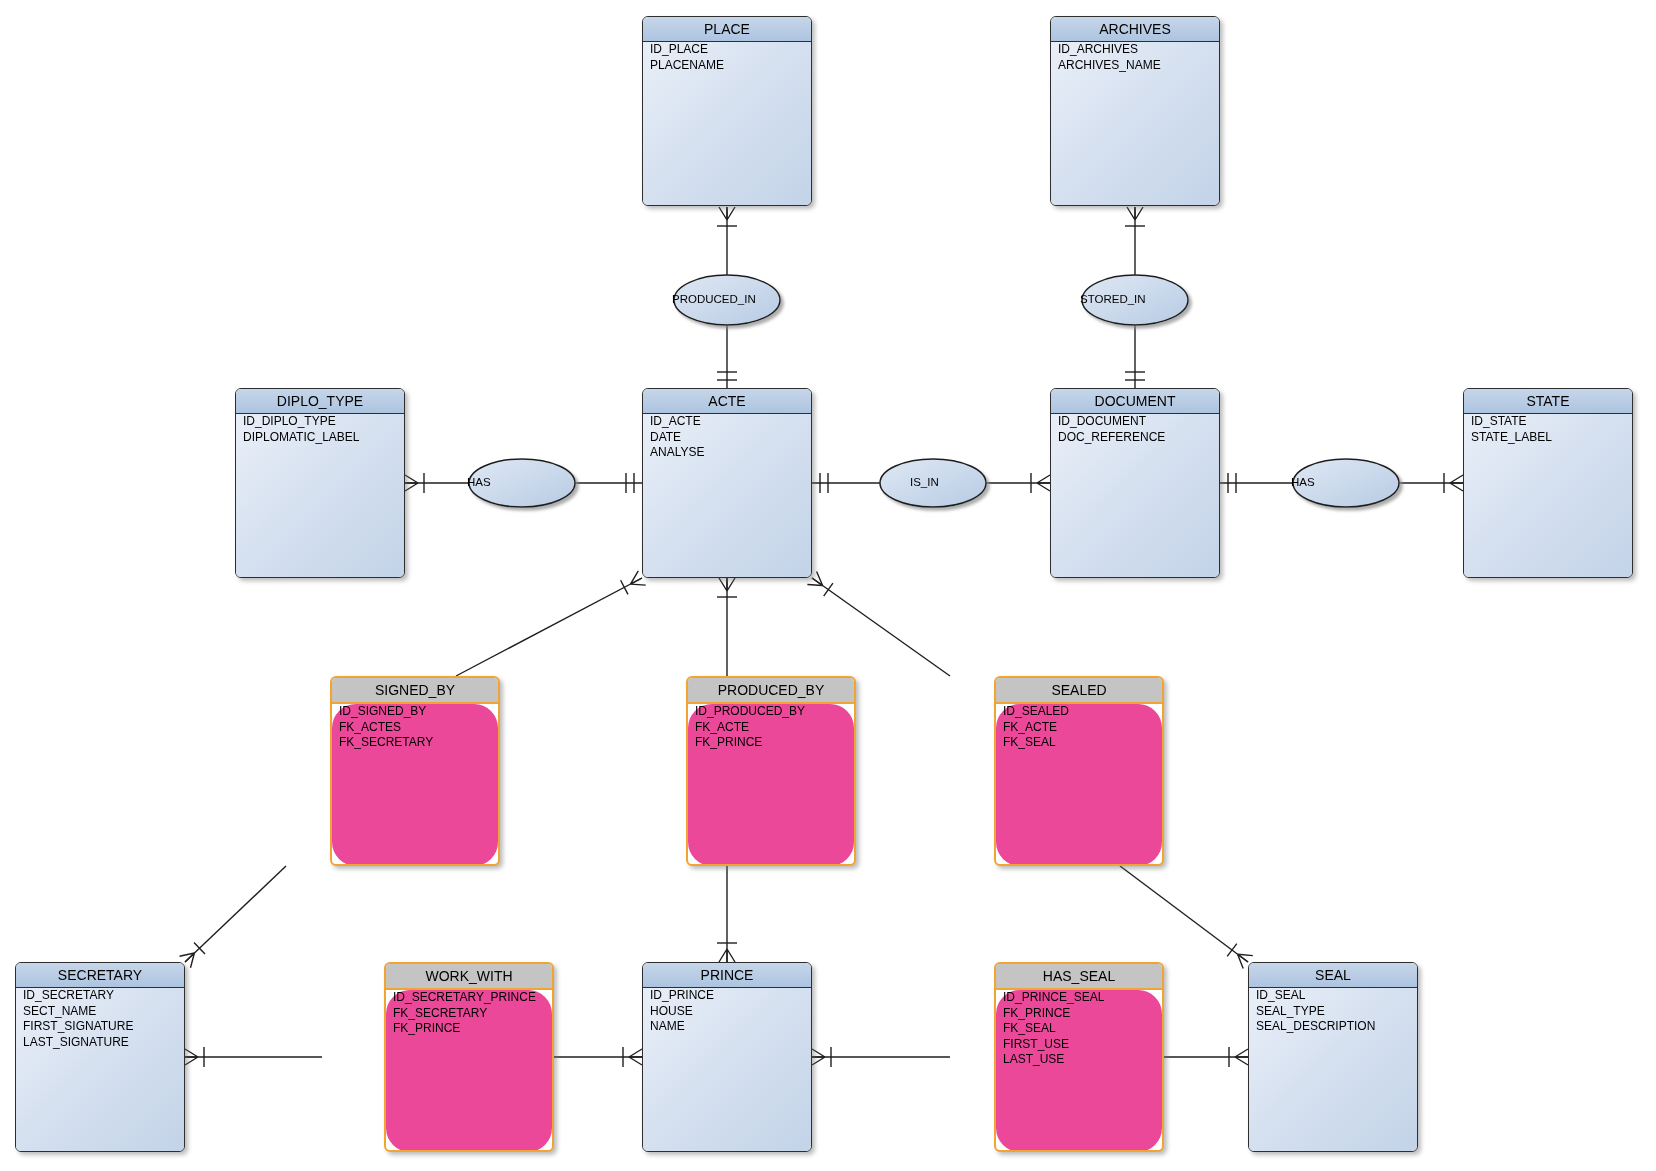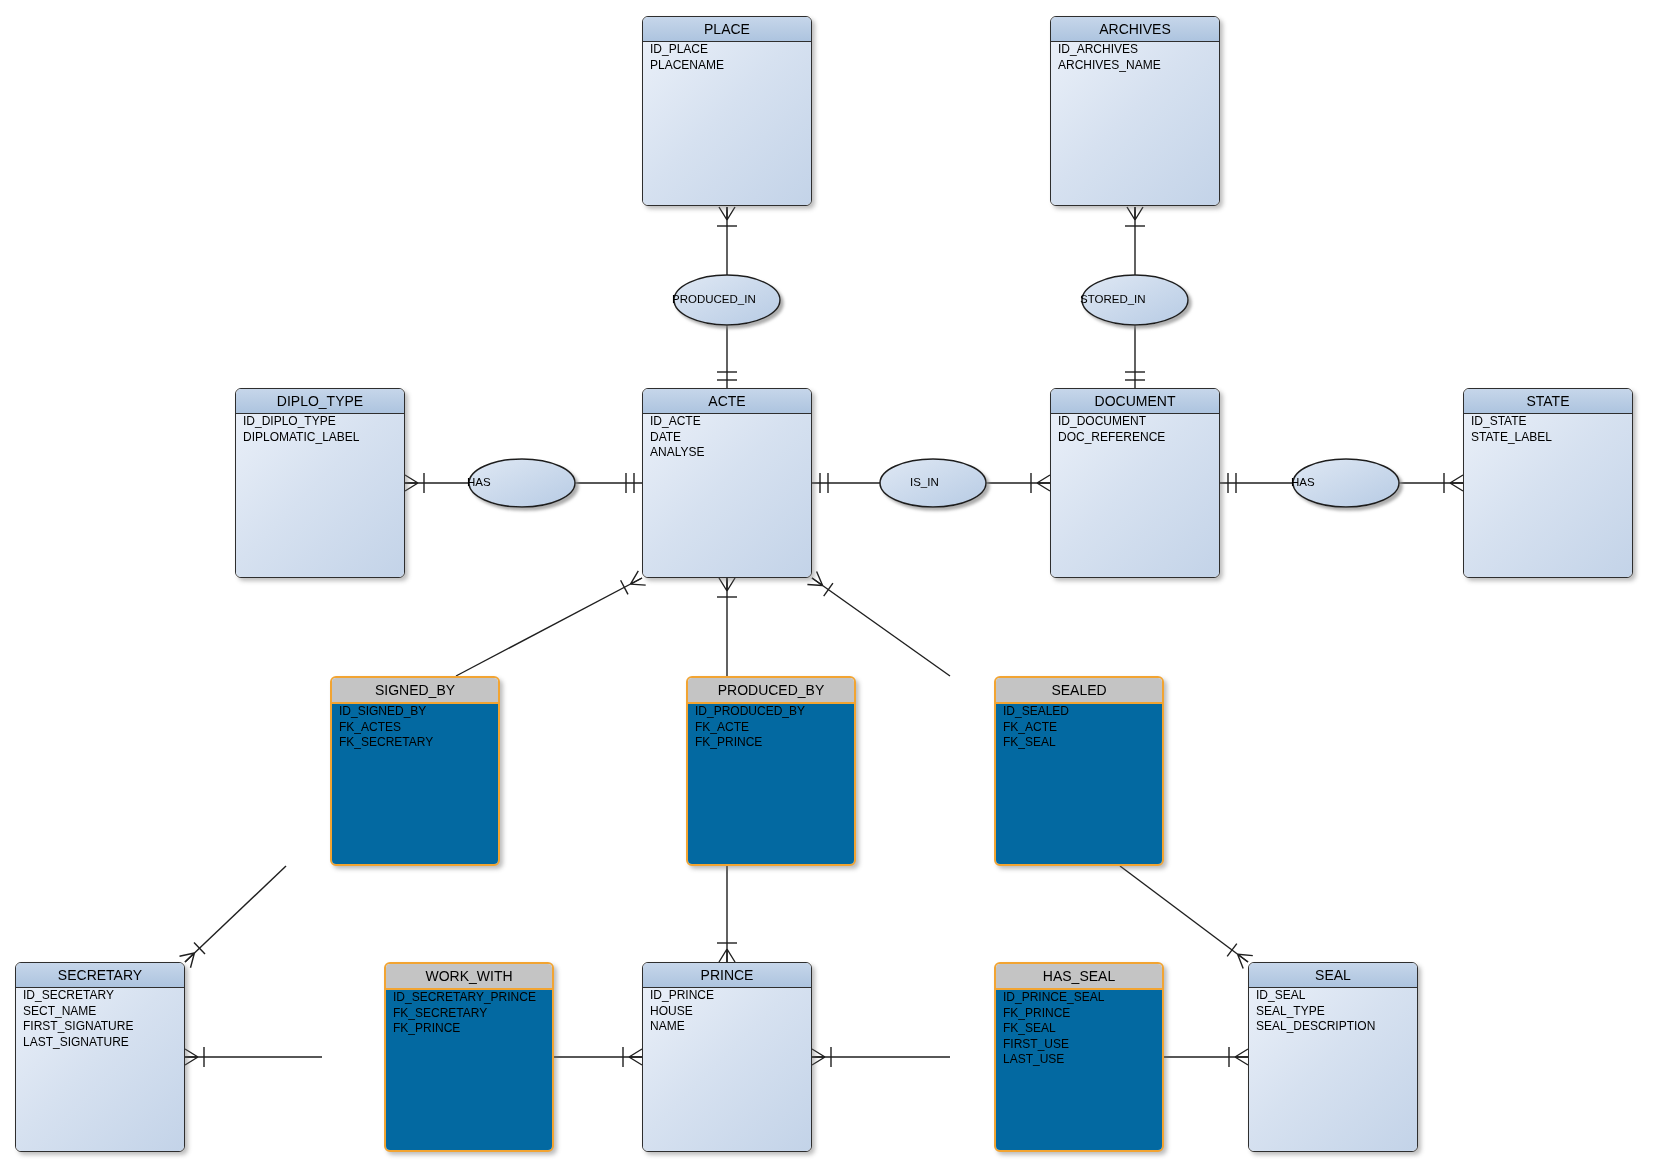--- a/index.html
+++ b/index.html
@@ -13,21 +13,21 @@
   .node .hd{height:24px;line-height:24px;text-align:center;font-size:14px;
             border-bottom:1.6px solid #2e2e2e;}
   .node .bd{height:calc(100% - 24px);font-size:12px;line-height:15.5px;
             padding:0 7px;white-space:pre-line;box-sizing:border-box;}
 
   .entity .hd{background:linear-gradient(#c6d6ea,#adc4df);}
   .entity .bd{background:linear-gradient(135deg,#e9eff8 0%,#d6e1f0 45%,#c3d3e8 100%);}
 
   .junction{border:2.2px solid #f2a432;margin-left:44px;}
   .junction .hd{background:#c4c4c4;border-bottom:2px solid #f2a432;}
-  .junction .bd{background:#0369a1;}
+  .junction .bd{background:#ec4899;border-radius:24px;}
 
   .rel-label{position:absolute;width:110px;text-align:left;font-size:11.5px;
              pointer-events:none;}
 </style>
 </head>
 <body>
 
 <div id="canvas">
 
   <svg id="wires" width="1656" height="1171" viewBox="0 0 1656 1171">

